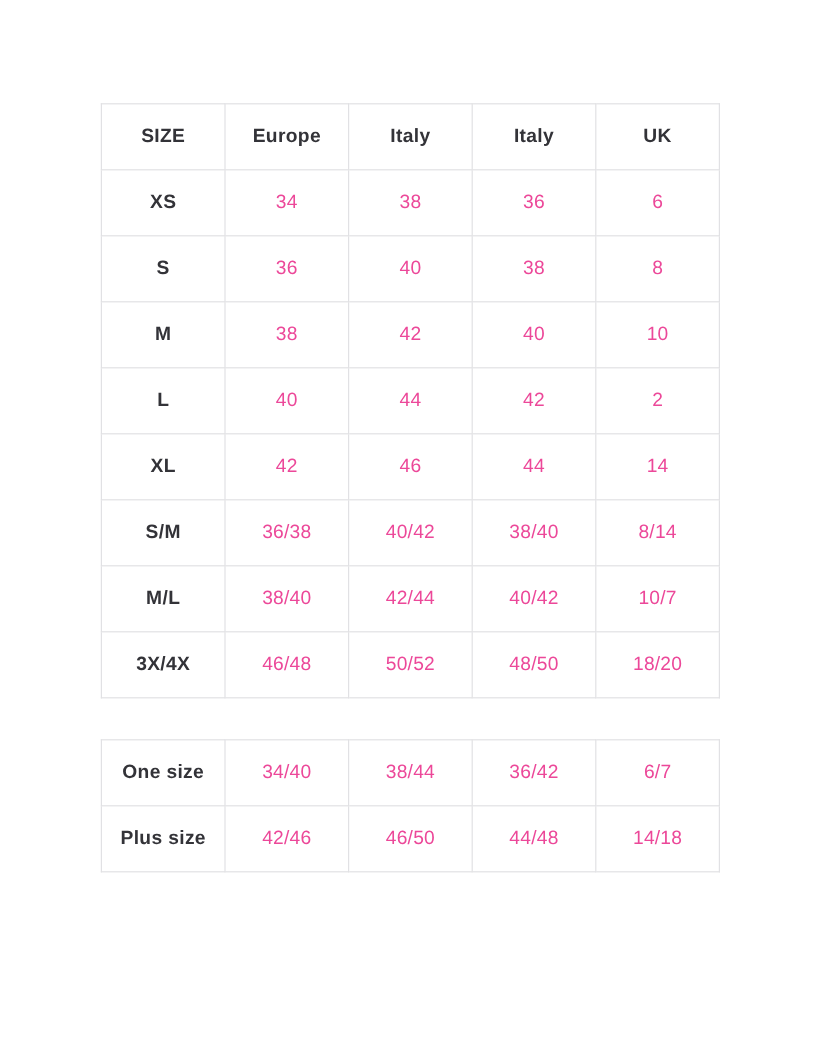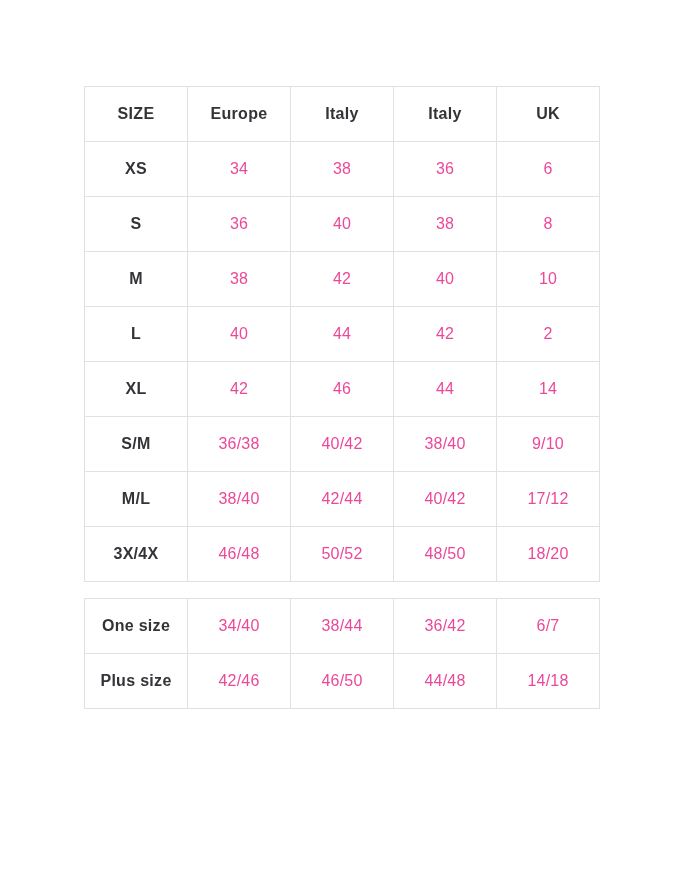--- a/index.html
+++ b/index.html
@@ -20,21 +20,21 @@
     top: 86px;
     width: 511px;
   }
   table.size-table {
     border-collapse: collapse;
     table-layout: fixed;
     width: 511px;
     background: #ffffff;
   }
   table.size-table.secondary {
-    margin-top: 16px;
+    margin-top: 34px;
   }
   table.size-table th,
   table.size-table td {
     border: 1px solid #e1e1e4;
     width: 102px;
     height: 54px;
     text-align: center;
     vertical-align: middle;
     font-size: 16px;
     padding: 0;
@@ -101,28 +101,28 @@
         <td class="value-cell">42</td>
         <td class="value-cell">46</td>
         <td class="value-cell">44</td>
         <td class="value-cell">14</td>
       </tr>
       <tr>
         <td class="label-cell">S/M</td>
         <td class="value-cell">36/38</td>
         <td class="value-cell">40/42</td>
         <td class="value-cell">38/40</td>
-        <td class="value-cell">9/10</td>
+        <td class="value-cell">8/14</td>
       </tr>
       <tr>
         <td class="label-cell">M/L</td>
         <td class="value-cell">38/40</td>
         <td class="value-cell">42/44</td>
         <td class="value-cell">40/42</td>
-        <td class="value-cell">17/12</td>
+        <td class="value-cell">10/7</td>
       </tr>
       <tr>
         <td class="label-cell">3X/4X</td>
         <td class="value-cell">46/48</td>
         <td class="value-cell">50/52</td>
         <td class="value-cell">48/50</td>
         <td class="value-cell">18/20</td>
       </tr>
     </tbody>
   </table>

